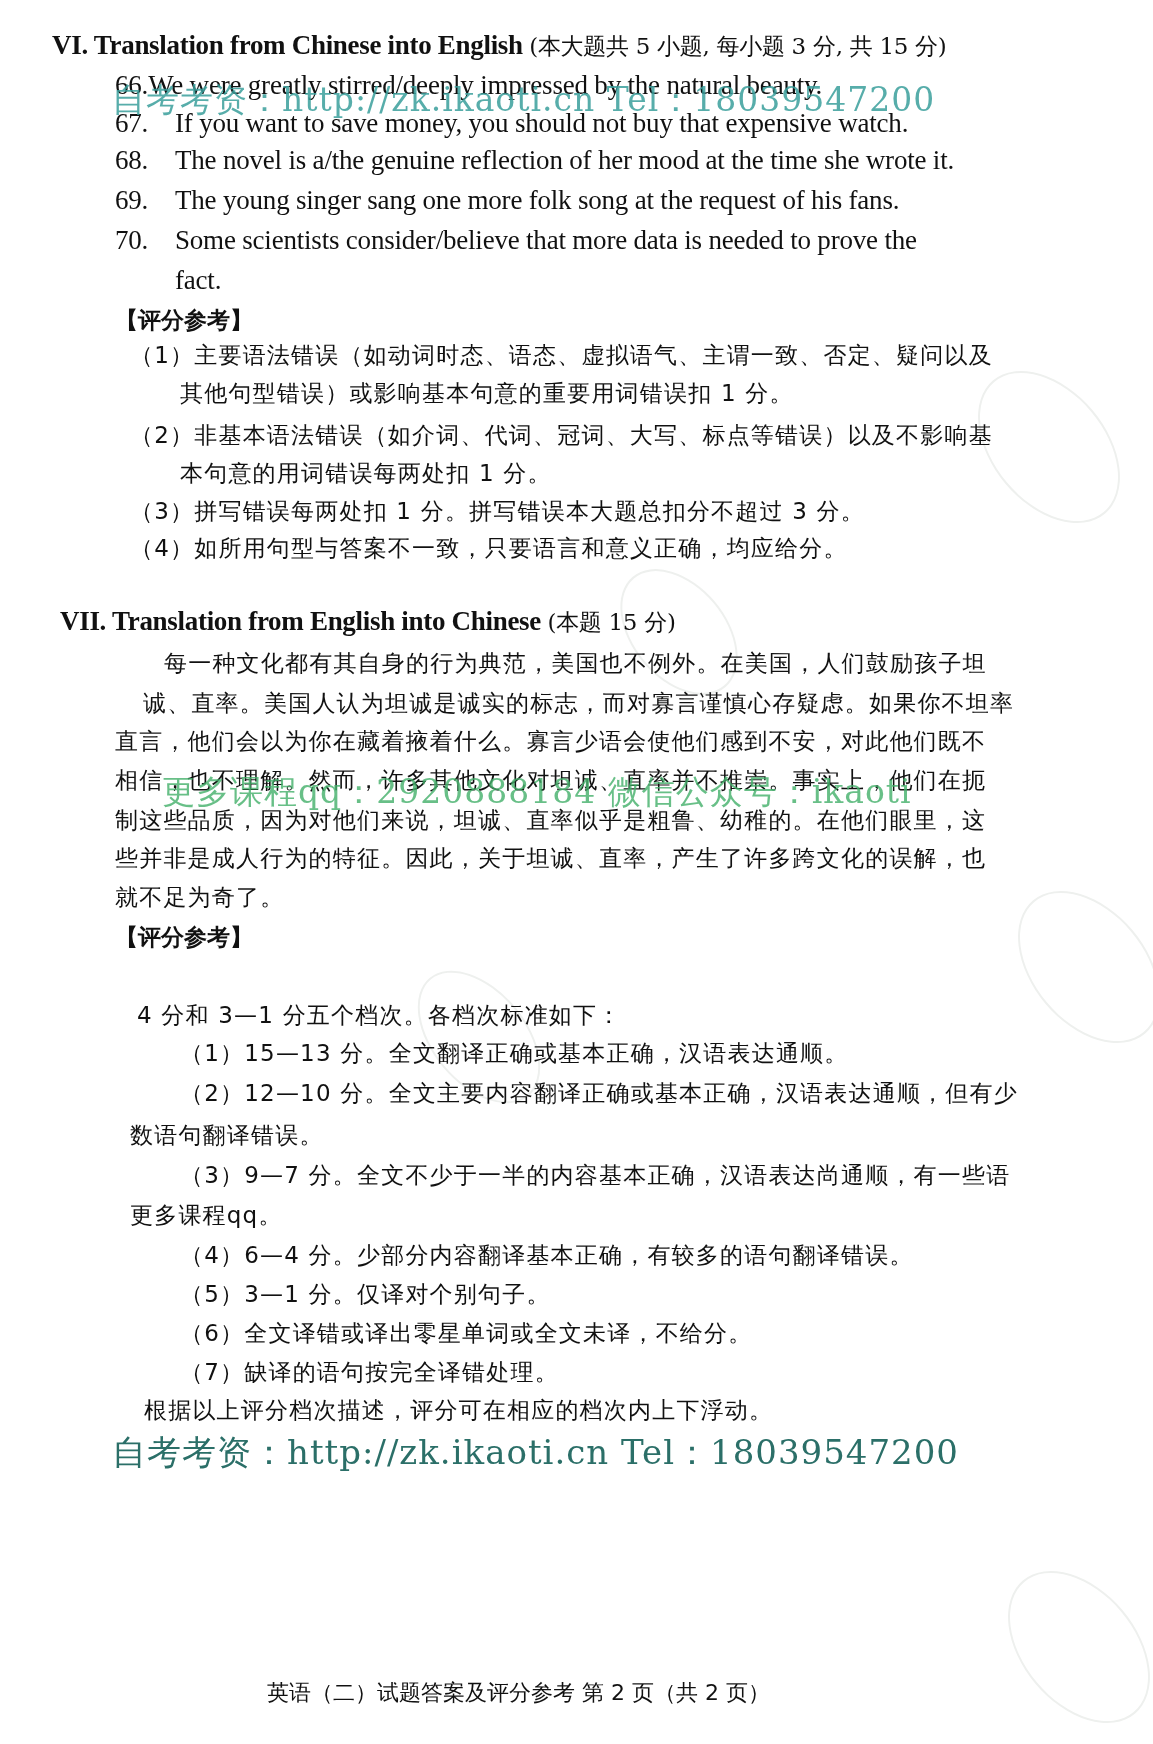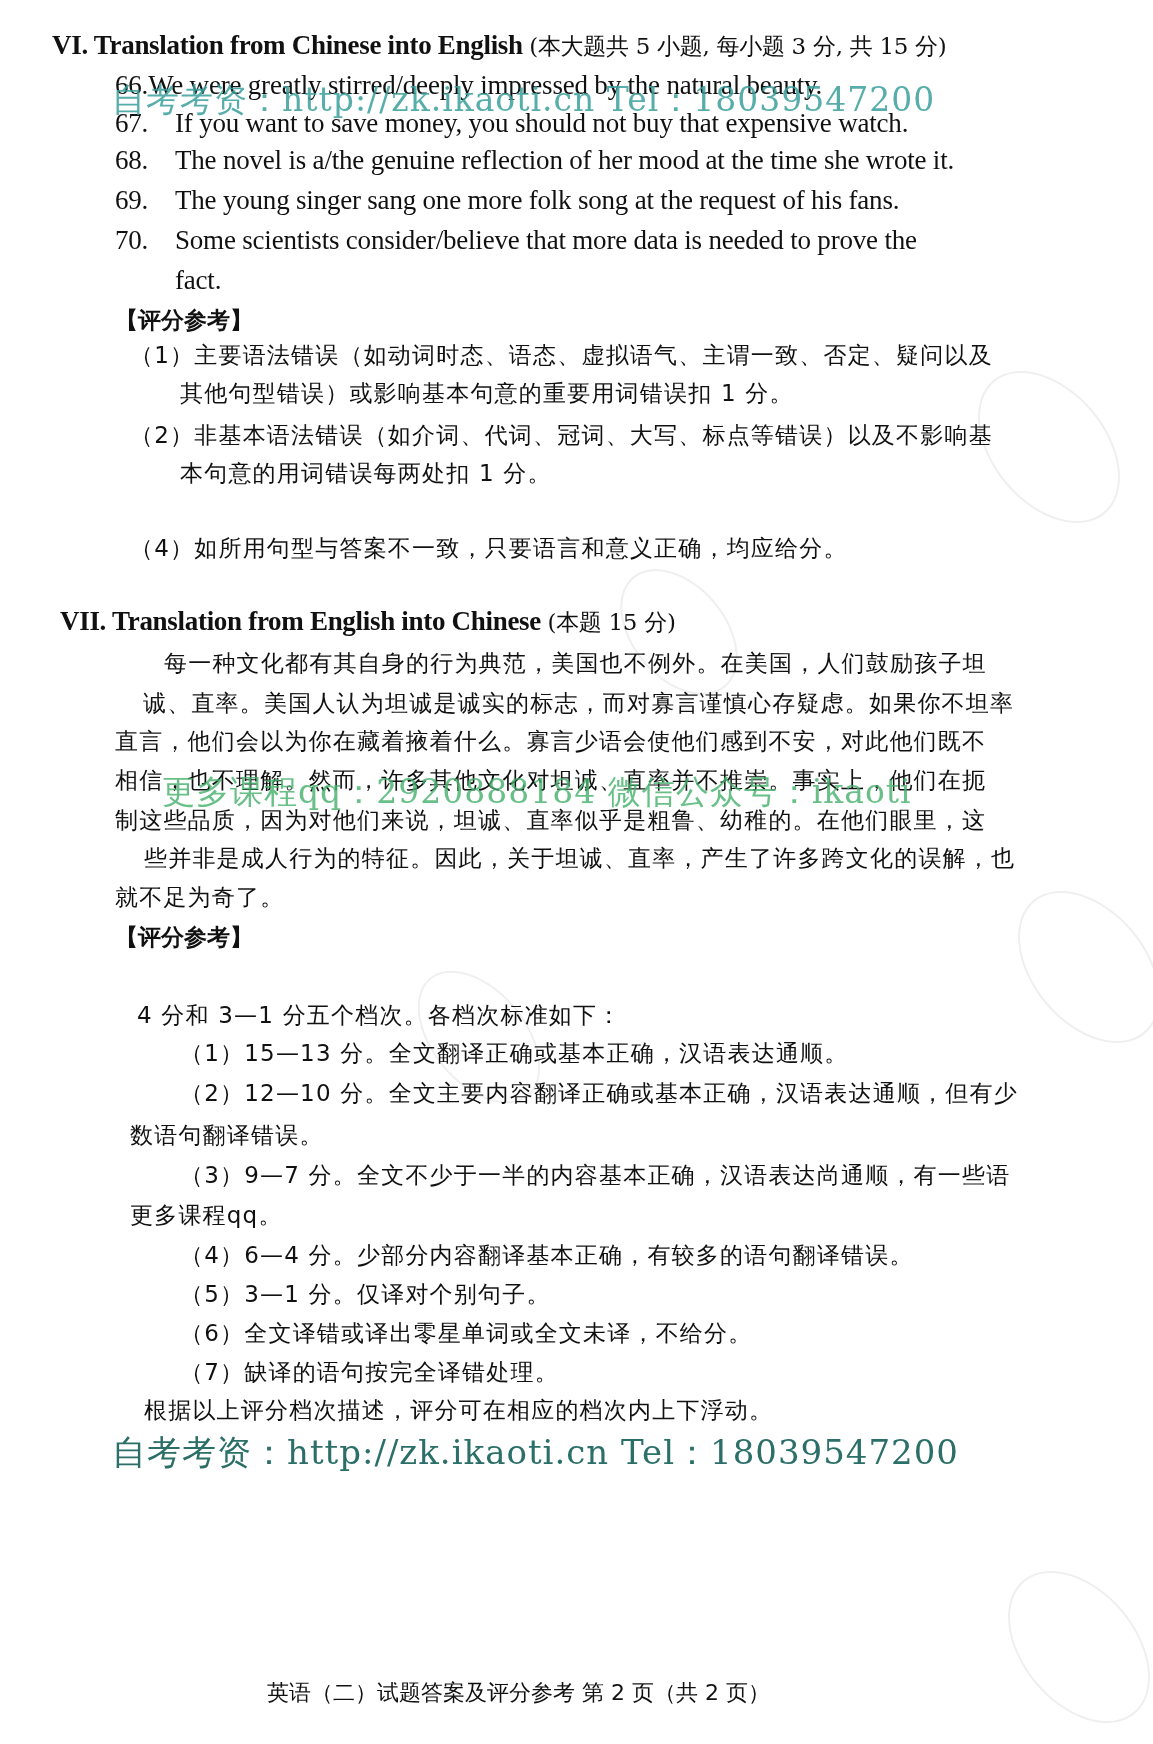--- a/index.html
+++ b/index.html
@@ -54,33 +54,34 @@
     <span class="num">70.</span><span>Some scientists consider/believe that more data is needed to prove the</span>
   </div>
   <div class="abs en-line" style="left:163px;top:265px;">fact.</div>
 
   <div class="abs cn-head" style="left:103px;top:305px;">【评分参考】</div>
 
   <div class="abs cn-line" style="left:118px;top:340px;">（1）主要语法错误（如动词时态、语态、虚拟语气、主谓一致、否定、疑问以及</div>
   <div class="abs cn-line" style="left:168px;top:378px;">其他句型错误）或影响基本句意的重要用词错误扣 1 分。</div>
   <div class="abs cn-line" style="left:118px;top:420px;">（2）非基本语法错误（如介词、代词、冠词、大写、标点等错误）以及不影响基</div>
   <div class="abs cn-line" style="left:168px;top:458px;">本句意的用词错误每两处扣 1 分。</div>
+  <div class="abs cn-line" style="left:118px;top:496px;">（3）拼写错误每两处扣 1 分。拼写错误本大题总扣分不超过 3 分。</div>
   <div class="abs cn-line" style="left:118px;top:533px;">（4）如所用句型与答案不一致，只要语言和意义正确，均应给分。</div>
 
   <div class="abs sec-title" style="left:48px;top:606px;">
     <span>VII. Translation from English into Chinese</span>
     <span class="cn">(本题 15 分)</span>
   </div>
 
   <div class="abs cn-line" style="left:152px;top:648px;">每一种文化都有其自身的行为典范，美国也不例外。在美国，人们鼓励孩子坦</div>
   <div class="abs cn-line" style="left:103px;top:688px;margin-left:28px;">诚、直率。美国人认为坦诚是诚实的标志，而对寡言谨慎心存疑虑。如果你不坦率</div>
   <div class="abs cn-line" style="left:103px;top:726px;">直言，他们会以为你在藏着掖着什么。寡言少语会使他们感到不安，对此他们既不</div>
   <div class="abs cn-line" style="left:103px;top:765px;">相信，也不理解。然而，许多其他文化对坦诚、直率并不推崇。事实上，他们在扼</div>
   <div class="abs cn-line" style="left:103px;top:805px;">制这些品质，因为对他们来说，坦诚、直率似乎是粗鲁、幼稚的。在他们眼里，这</div>
-  <div class="abs cn-line" style="left:103px;top:843px;margin-left:29px;">些并非是成人行为的特征。因此，关于坦诚、直率，产生了许多跨文化的误解，也</div>
+  <div class="abs cn-line" style="left:103px;top:843px;">些并非是成人行为的特征。因此，关于坦诚、直率，产生了许多跨文化的误解，也</div>
   <div class="abs cn-line" style="left:103px;top:882px;">就不足为奇了。</div>
 
   <div class="abs cn-head" style="left:103px;top:922px;">【评分参考】</div>
 
   <div class="abs cn-line" style="left:125px;top:1000px;">4 分和 3—1 分五个档次。各档次标准如下：</div>
 
   <div class="abs cn-line" style="left:168px;top:1038px;">（1）15—13 分。全文翻译正确或基本正确，汉语表达通顺。</div>
   <div class="abs cn-line" style="left:168px;top:1078px;">（2）12—10 分。全文主要内容翻译正确或基本正确，汉语表达通顺，但有少</div>
   <div class="abs cn-line" style="left:118px;top:1120px;">数语句翻译错误。</div>
   <div class="abs cn-line" style="left:168px;top:1160px;">（3）9—7 分。全文不少于一半的内容基本正确，汉语表达尚通顺，有一些语</div>

